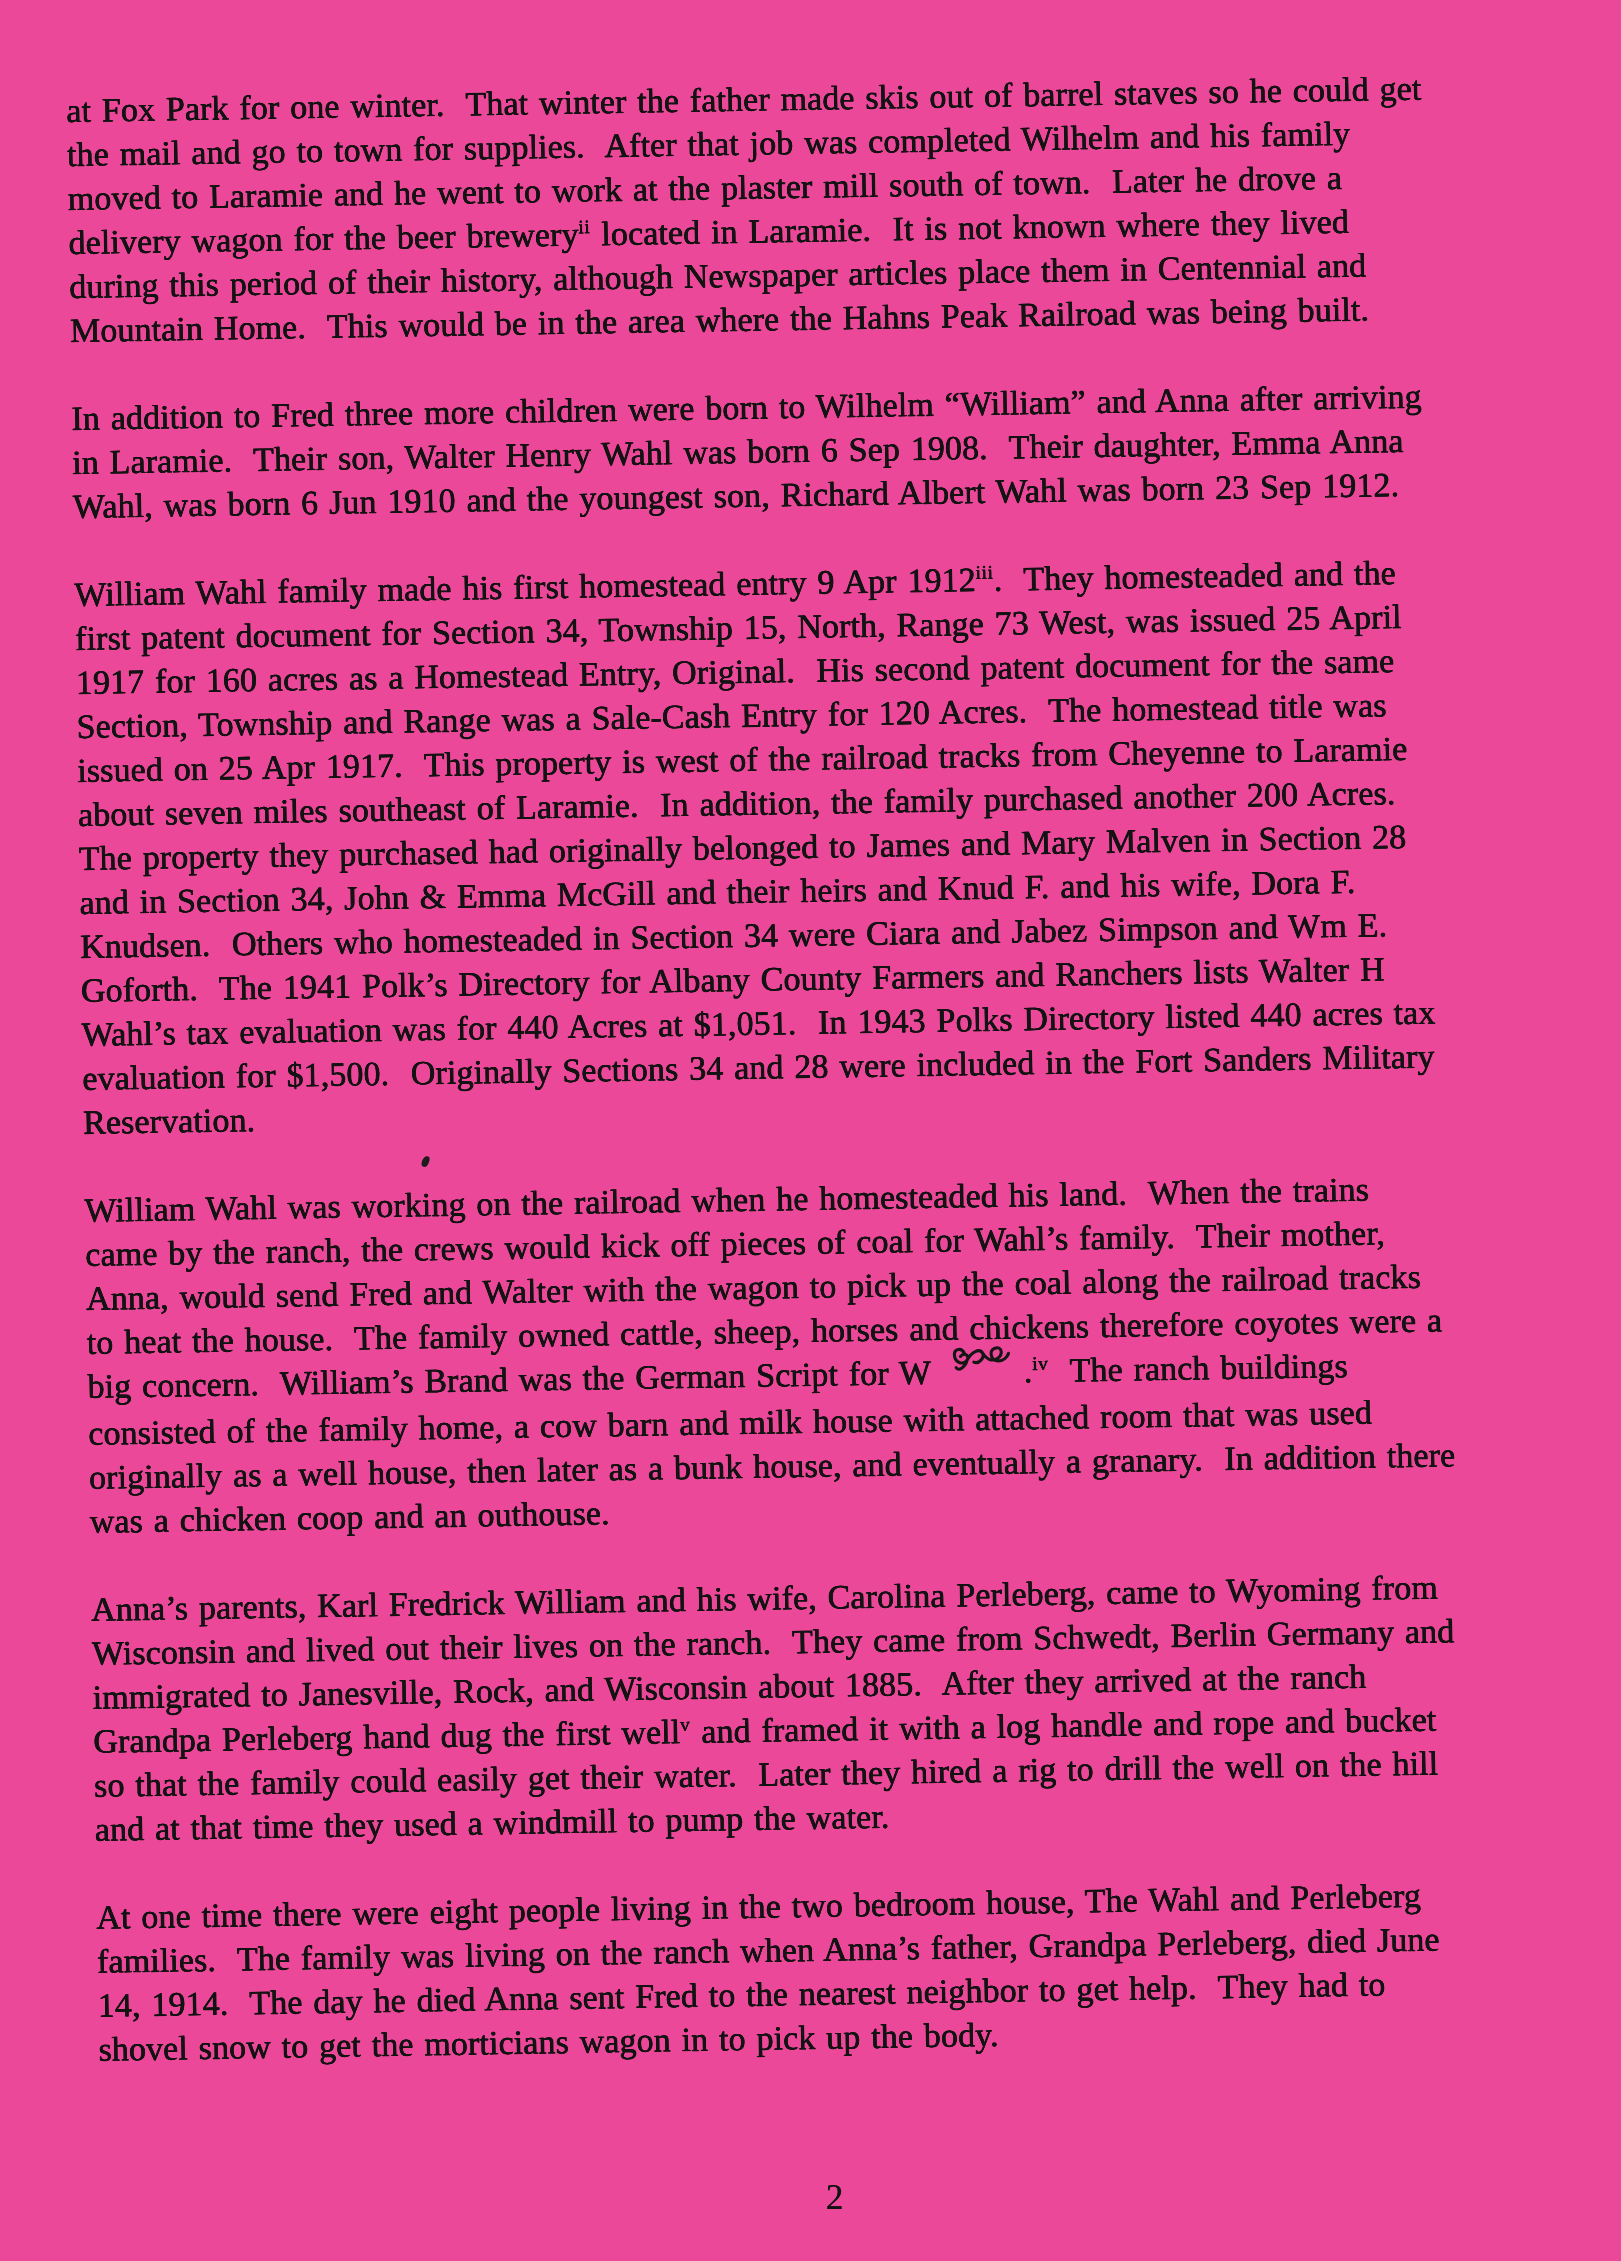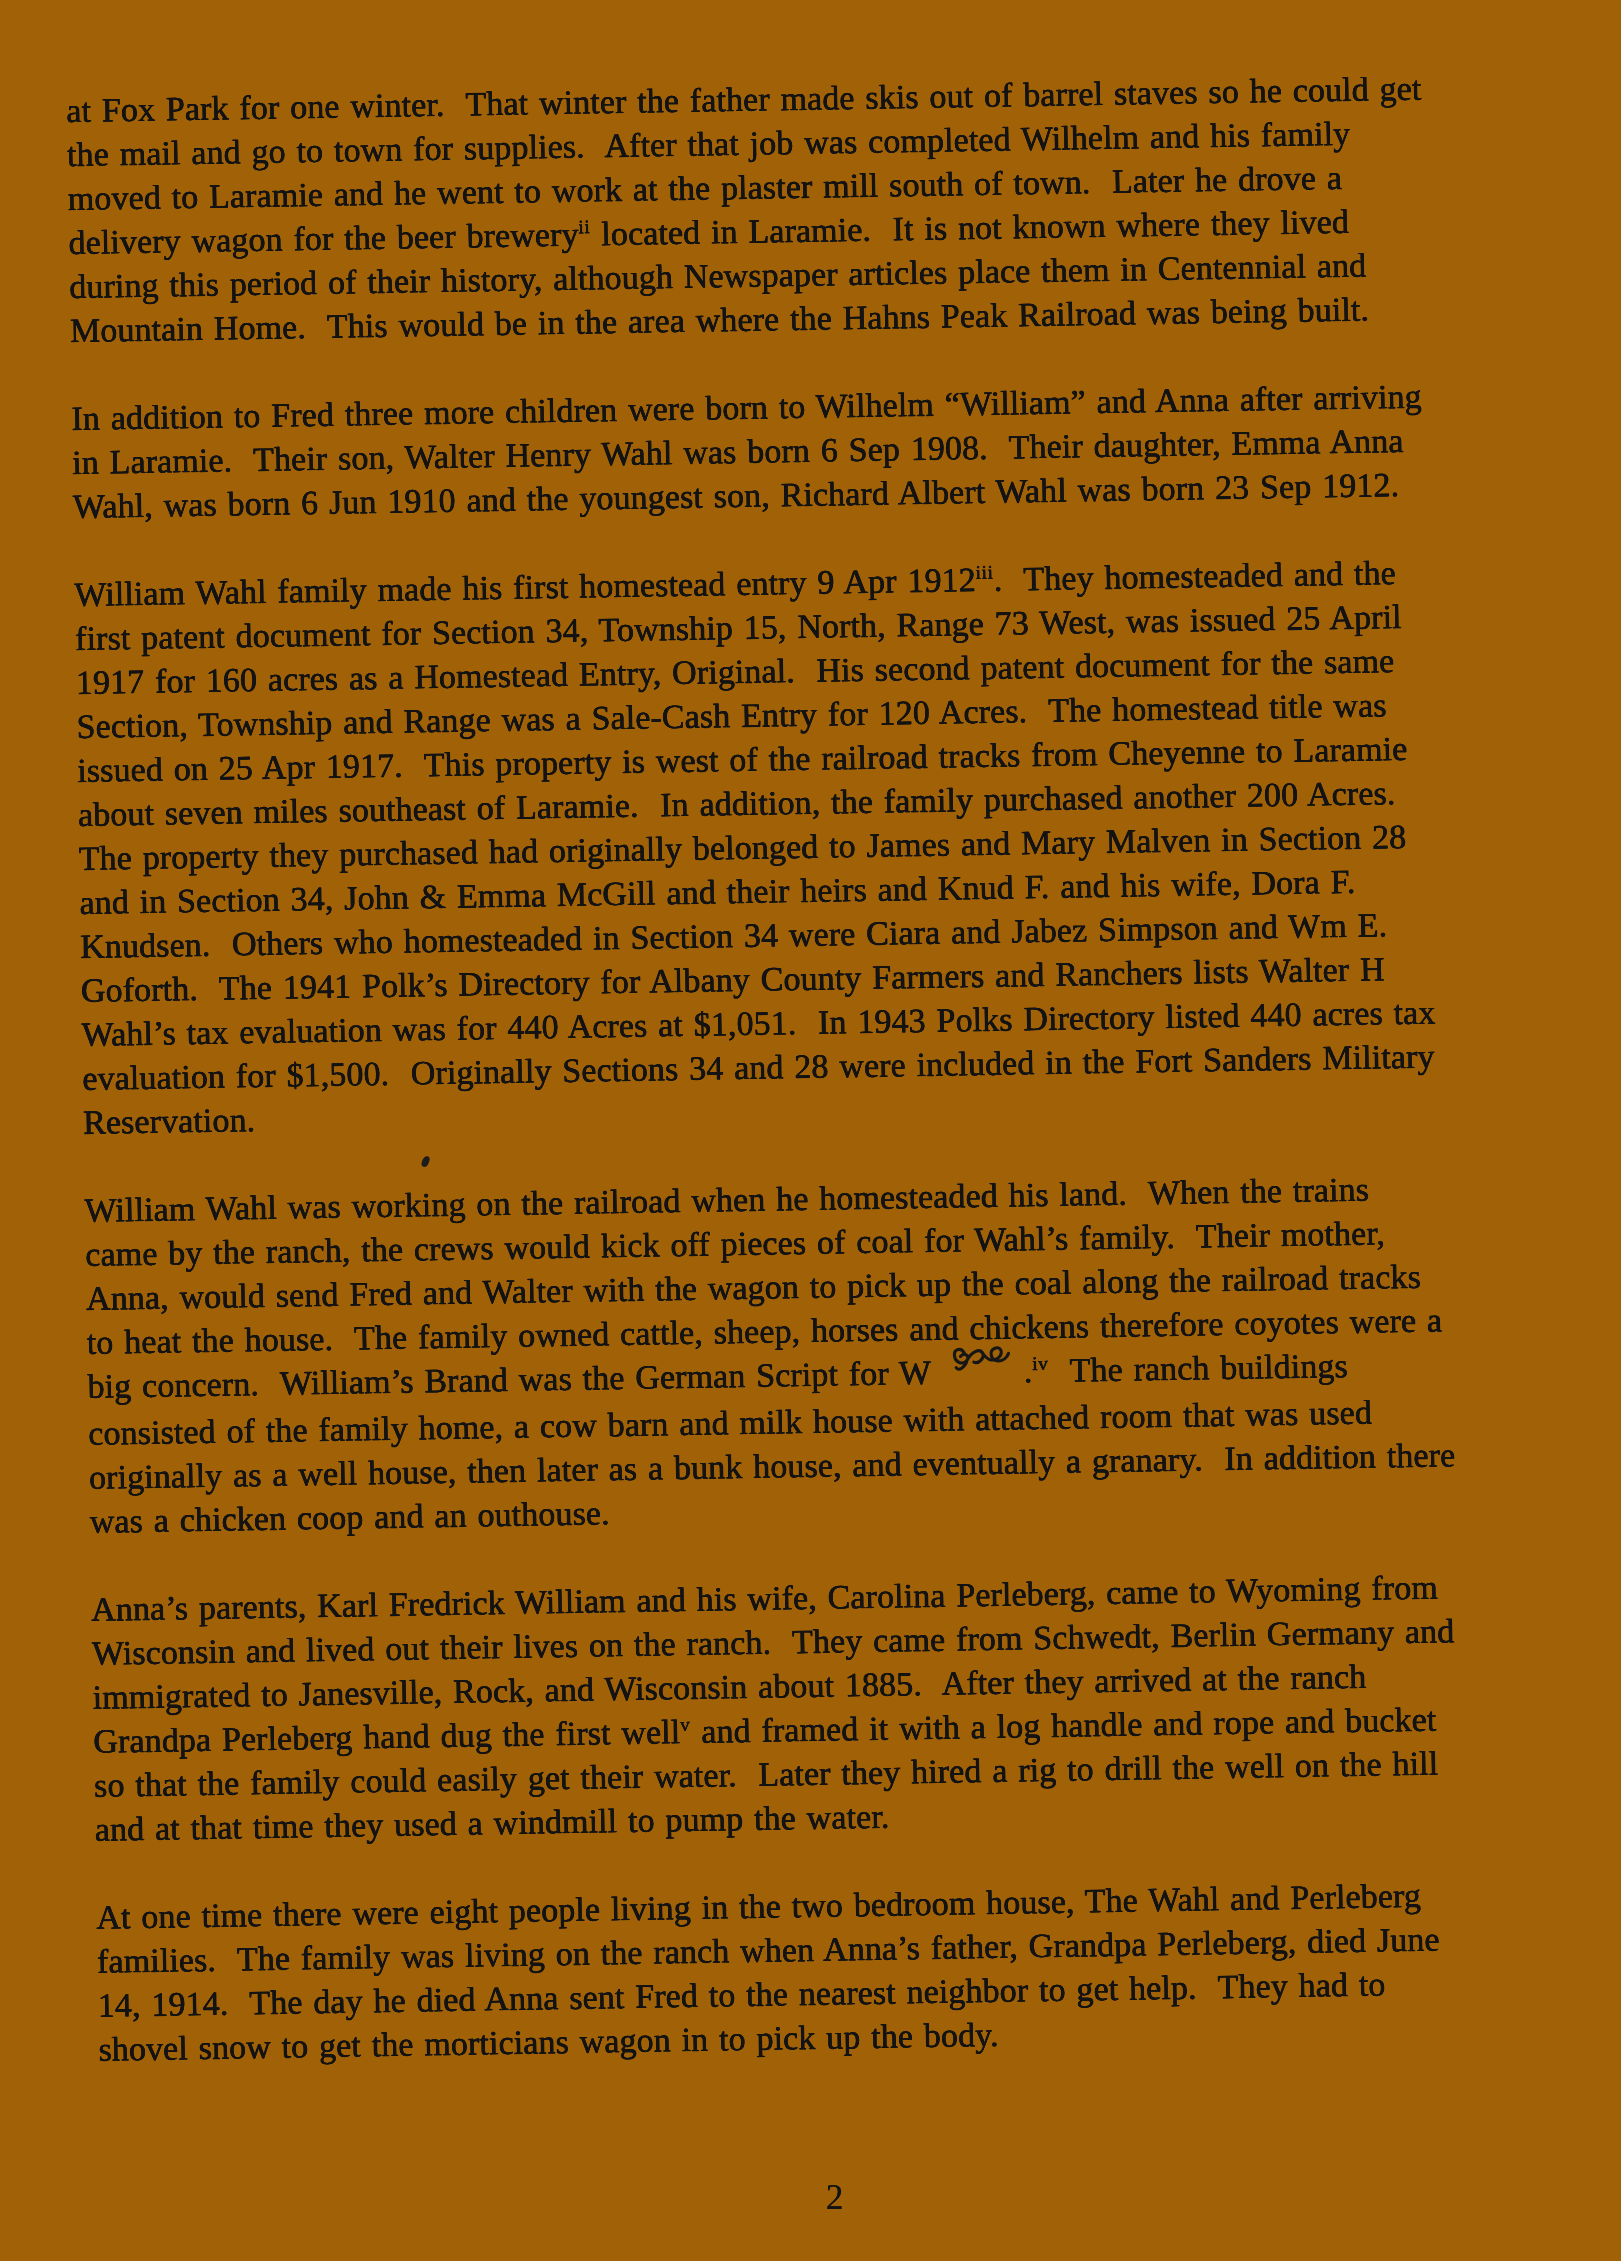--- a/index.html
+++ b/index.html
@@ -7,21 +7,21 @@
     width: 1621px;
     height: 2261px;
     background: #ffffff;
     position: relative;
     overflow: hidden;
     font-family: "Liberation Serif", "DejaVu Serif", serif;
   }
   .scan-page {
     position: absolute;
     inset: 0;
-    background: #a16207;
+    background: #ec4899;
   }
   .document-body {
     position: absolute;
     left: 66px;
     top: 89px;
     width: 1498px;
     transform: rotate(-0.95deg);
     transform-origin: 0 0;
     color: #131313;
     font-size: 34px;

